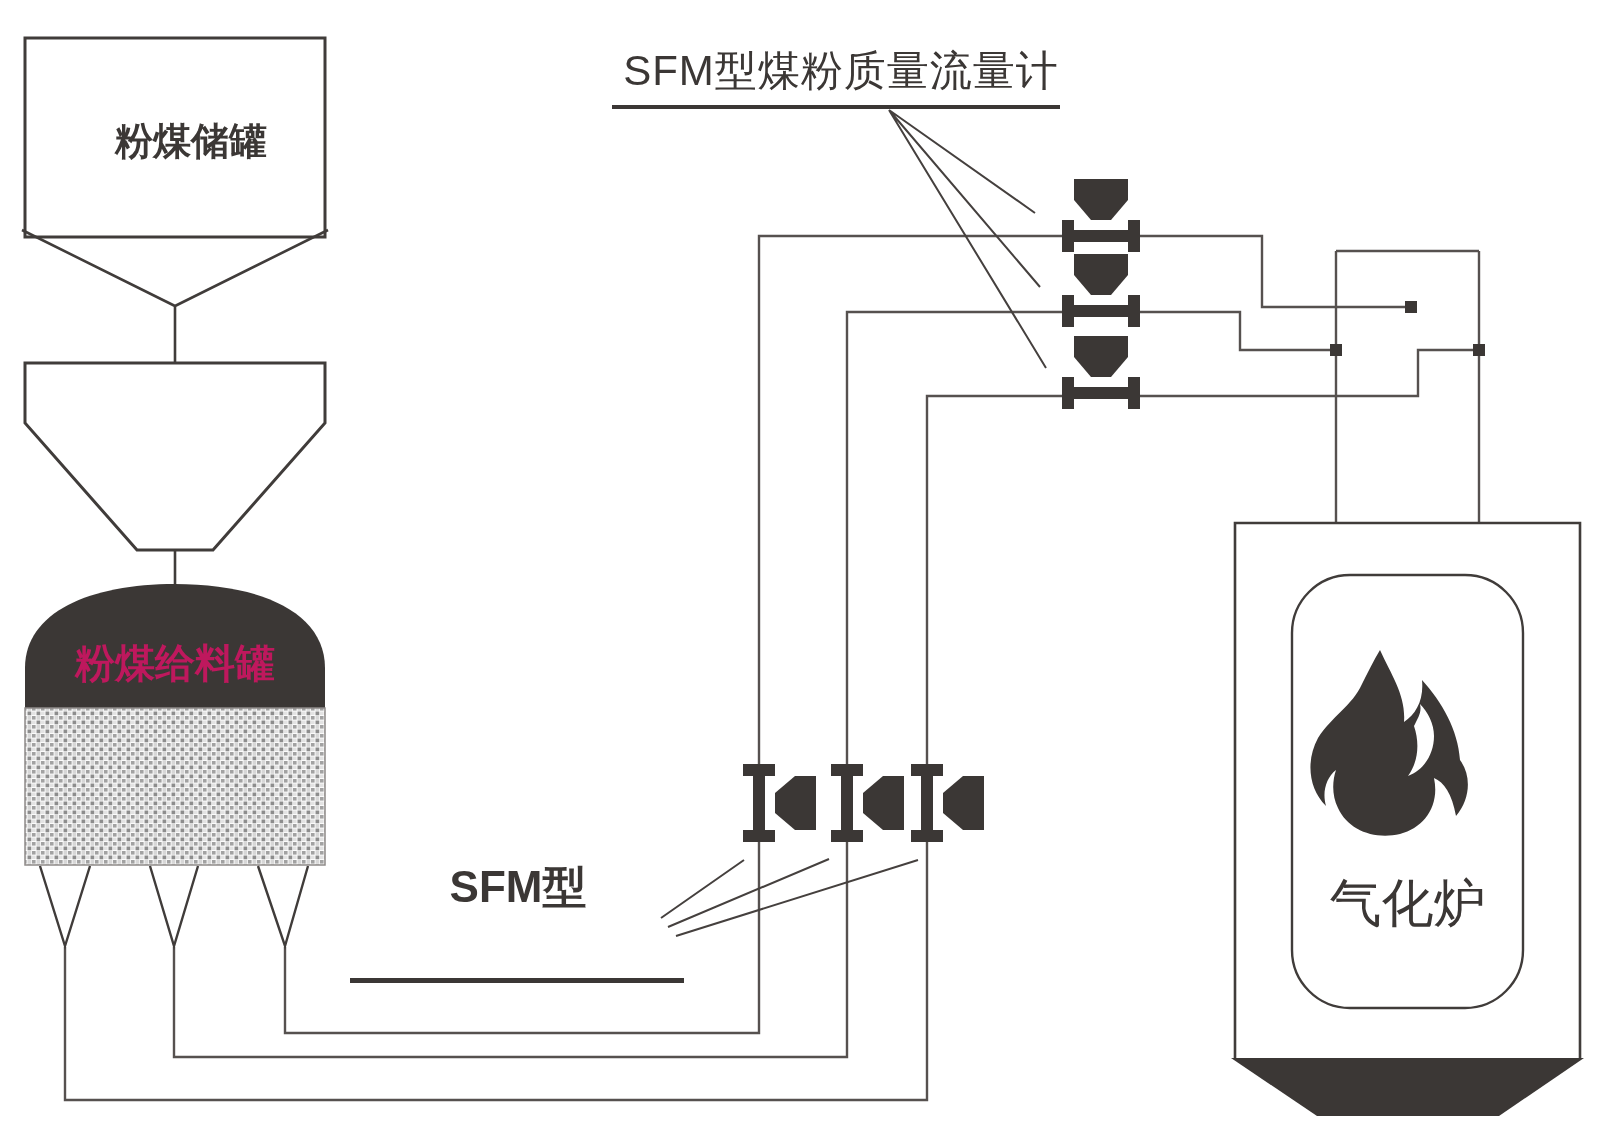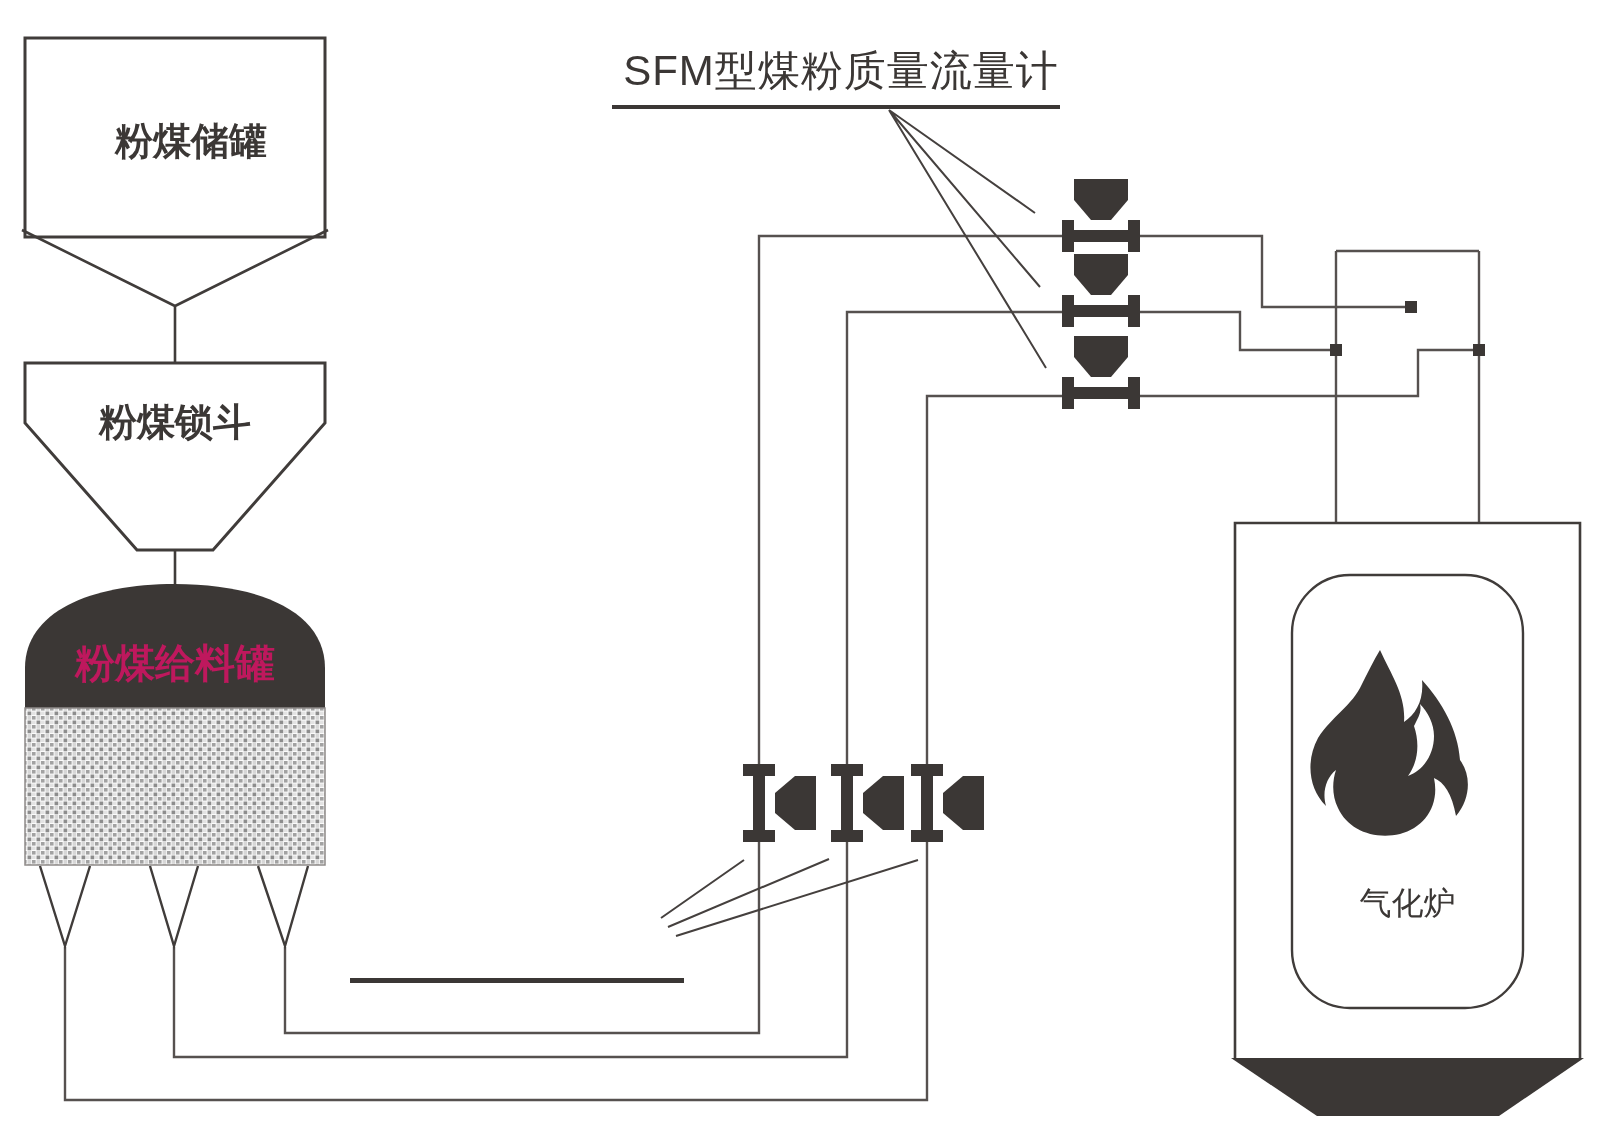--- a/index.html
+++ b/index.html
@@ -11,21 +11,21 @@
     overflow:hidden;
   }
   .canvas svg{position:absolute;left:0;top:0;}
   .lbl{
     position:absolute;display:flex;align-items:center;justify-content:center;
     color:#3b3735;text-align:center;white-space:nowrap;line-height:1.1;
   }
   .lbl-storage{left:25px;top:112px;width:312px;height:60px;font-size:38px;font-weight:600;margin-left:10px;}
   .lbl-lock{left:25px;top:396px;width:300px;height:54px;font-size:38px;font-weight:600;}
   .lbl-feed{left:25px;top:638px;width:300px;height:50px;font-size:40px;font-weight:700;color:#be185d;}
-  .lbl-gas{left:1292px;top:876px;width:231px;height:56px;font-size:32px;font-weight:500;}
+  .lbl-gas{left:1292px;top:876px;width:231px;height:56px;font-size:52px;font-weight:500;}
   .lbl-top-title{left:598px;top:42px;width:486px;height:58px;font-size:42px;font-weight:500;letter-spacing:1px;}
   .rule-top{position:absolute;left:612px;top:105px;width:448px;height:4px;background:#3b3735;}
   .lbl-bot-1{left:352px;top:862px;width:332px;height:50px;font-size:44px;font-weight:700;}
   .lbl-bot-2{left:348px;top:914px;width:340px;height:56px;font-size:45px;font-weight:700;}
   .rule-bottom{position:absolute;left:350px;top:978px;width:334px;height:5px;background:#3b3735;}
 </style>
 </head>
 <body>
 
 <div class="canvas">
@@ -116,24 +116,24 @@
                M1414,726
                C1420,744 1418,762 1408,776
                C1424,770 1434,754 1434,736
                C1434,724 1428,712 1420,704
                C1422,712 1418,718 1414,726 Z"></path>
     </g>
   </svg>
 
   <div class="lbl lbl-storage">粉煤储罐</div>
 
-  <div class="lbl lbl-lock">粉煤锁斗</div>
 
   <div class="lbl lbl-feed">粉煤给料罐</div>
 
   <div class="lbl lbl-gas">气化炉</div>
 
   <div class="lbl lbl-top-title">SFM型煤粉质量流量计</div>
   <div class="rule-top"></div>
 
+  <div class="lbl lbl-bot-1">SFM型</div>
   <div class="rule-bottom"></div>
 
 </div>
 
 </body></html>

